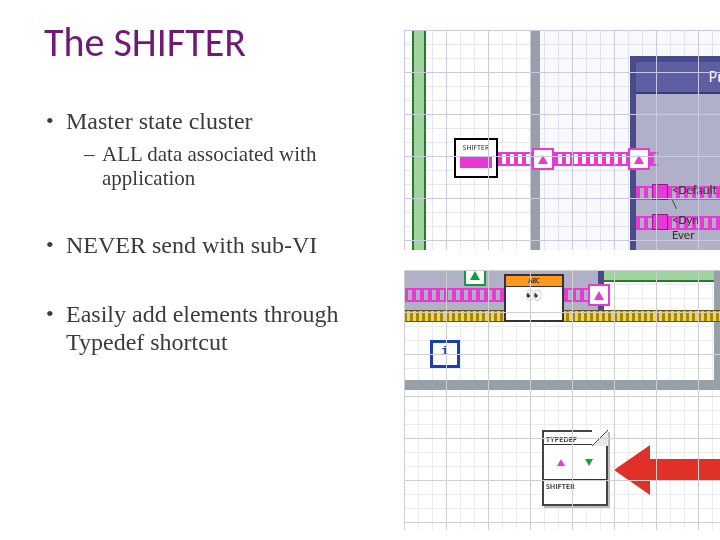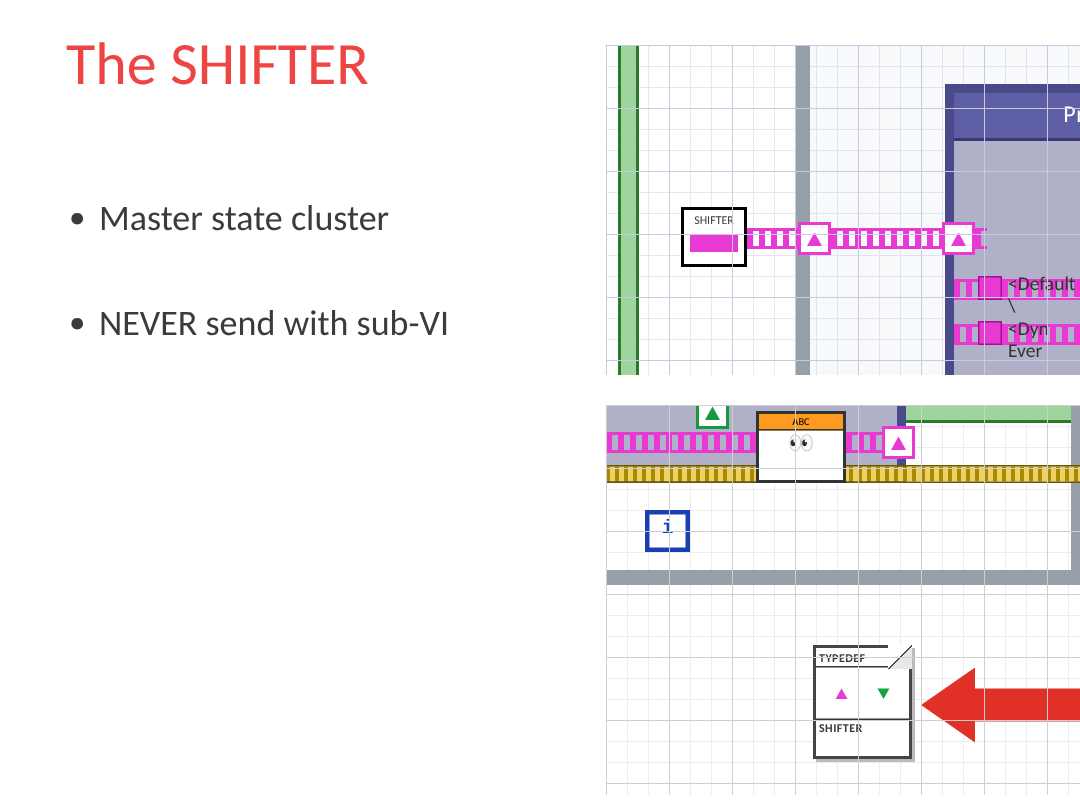--- a/index.html
+++ b/index.html
@@ -16,29 +16,30 @@
     position: relative;
     width: 720px;
     height: 540px;
   }
   .title {
     position: absolute;
     left: 44px;
     top: 18px;
     font-size: 40px;
     font-weight: 400;
-    color: #ef4444;
+    color: #701a75;
   }
   .body {
     position: absolute;
     left: 44px;
-    top: 132px;
+    top: 108px;
     width: 340px;
     font-size: 24px;
     line-height: 1.15;
+    font-family: Liberation Serif, serif;
   }
   ul.b1 {
     list-style: none;
     padding: 0;
     margin: 0;
   }
   ul.b1 > li {
     position: relative;
     padding-left: 22px;
     margin-bottom: 42px;
@@ -266,22 +267,26 @@
 <body>
 
 <div class="slide">
 
   <div class="title">The SHIFTER</div>
 
   <div class="body">
     <ul class="b1">
       <li>
         <span>Master state cluster</span>
+        <ul class="b2">
+          <li>ALL data associated with application</li>
+        </ul>
       </li>
       <li>NEVER send with sub-VI</li>
+      <li>Easily add elements through Typedef shortcut</li>
     </ul>
   </div>
 
   <div class="dg1">
     <div class="vline-green"></div>
     <div class="loop"></div>
     <div class="eventstruct">
       <div class="primary">Primary</div>
     </div>
     <div class="shiftericon">

